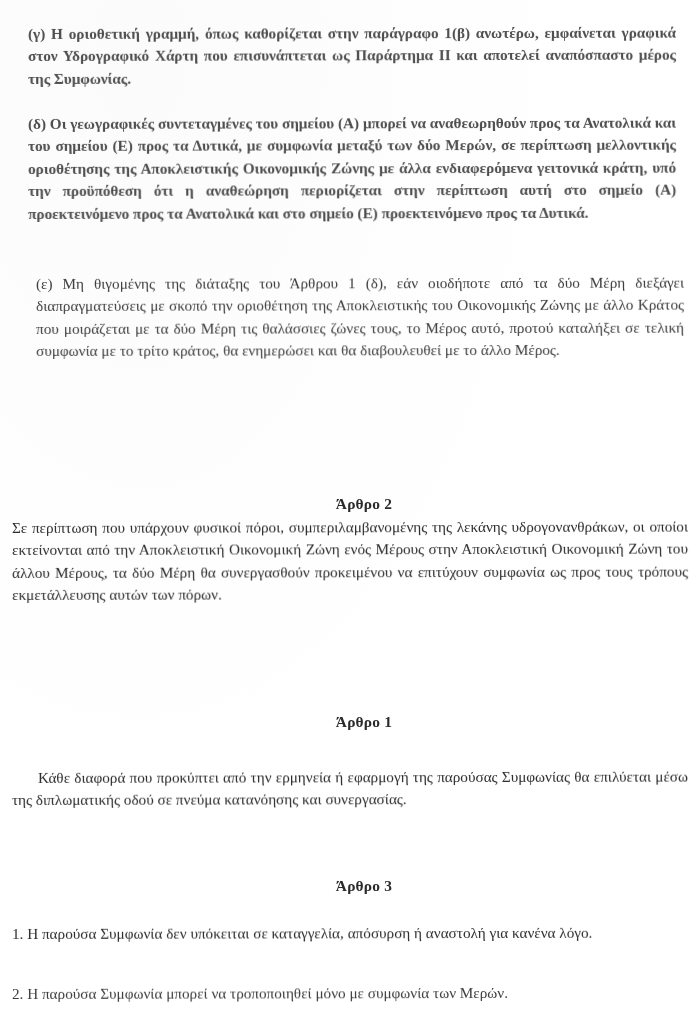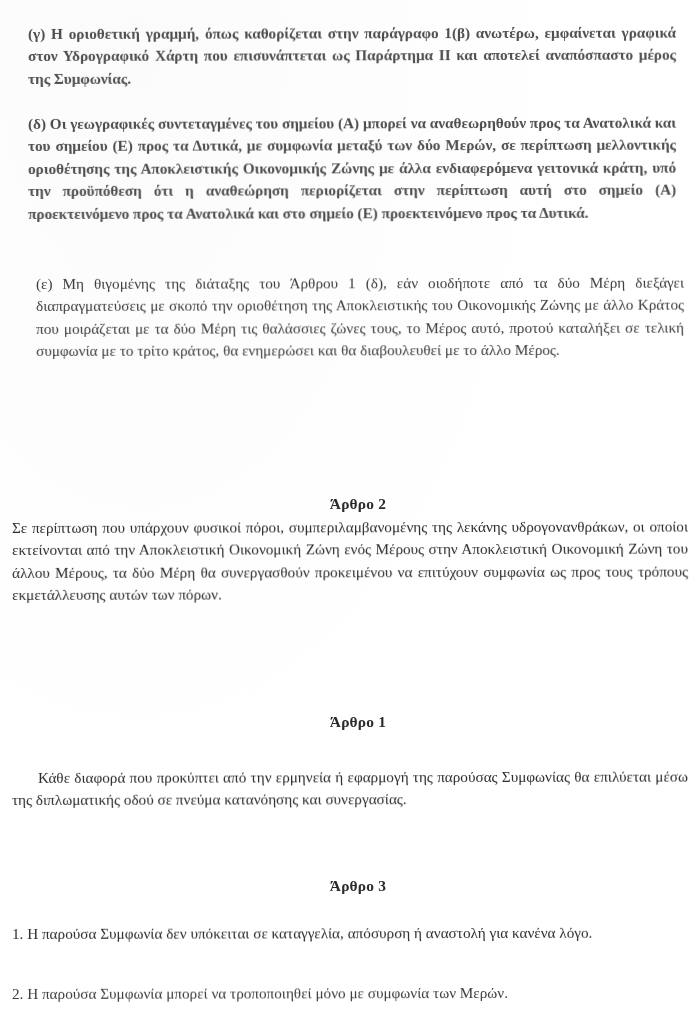--- a/index.html
+++ b/index.html
@@ -17,21 +17,21 @@
     color: #1a1a1a;
     
     background:
       radial-gradient(ellipse at 20% 5%, #fbfbfb 0%, #ffffff 55%),
       #fefefe;
   }
 
   .page {
     position: absolute;
     inset: 0;
-    padding: 8px;
+    padding: 14px;
   }
 
   
   .para {
     position: absolute;
     font-size: 15.2px;
     line-height: 22.4px;
     text-align: justify;
     text-justify: inter-word;
     color: #202020;

